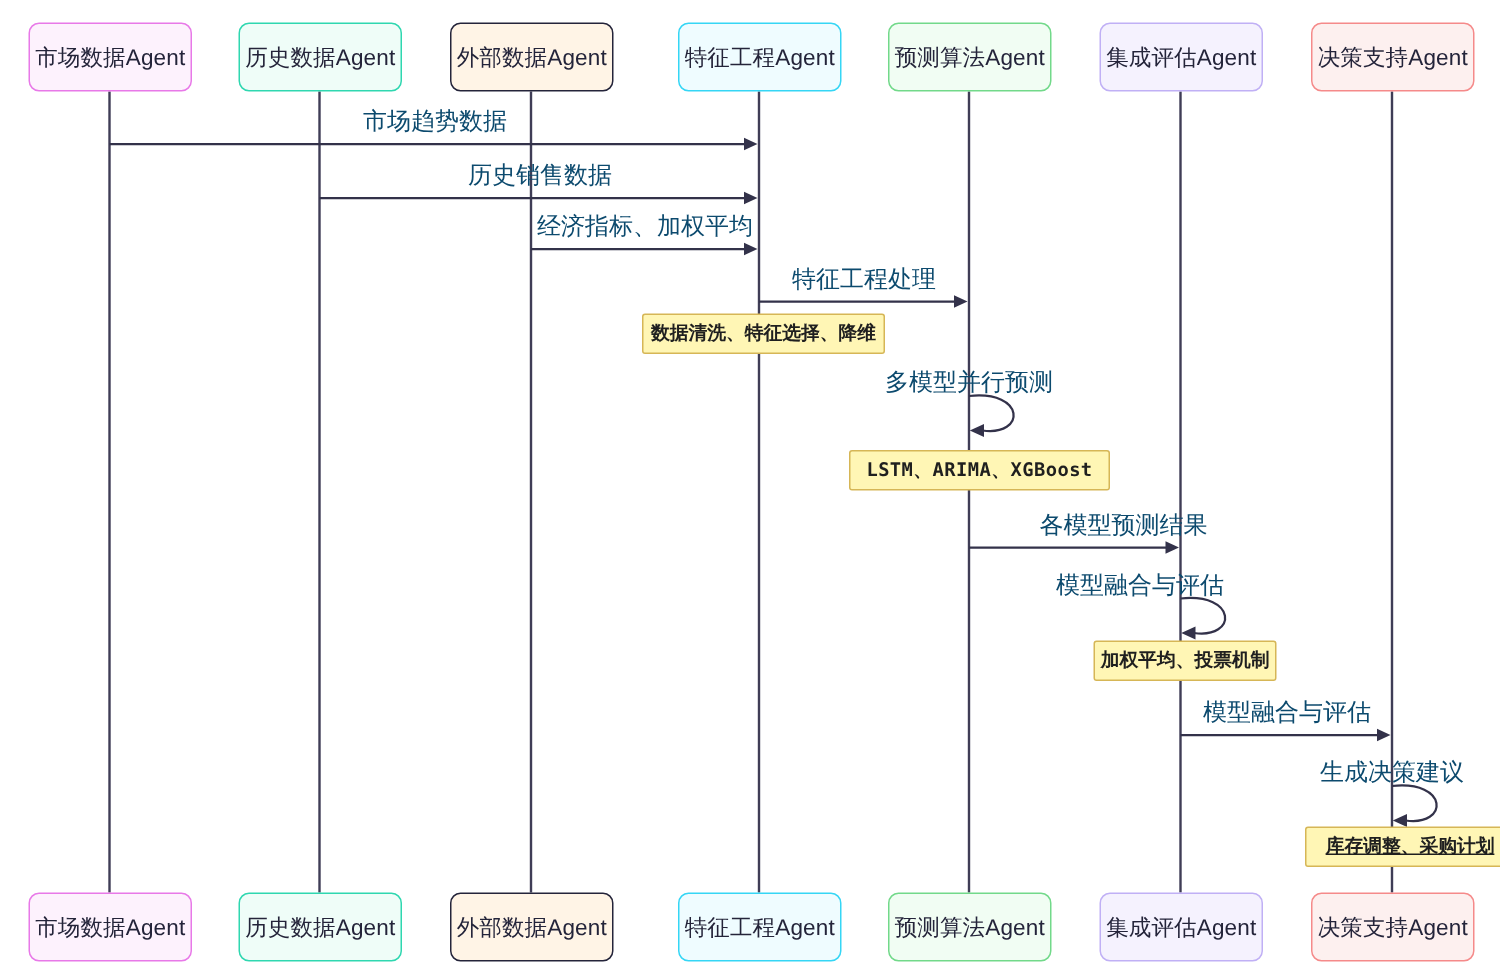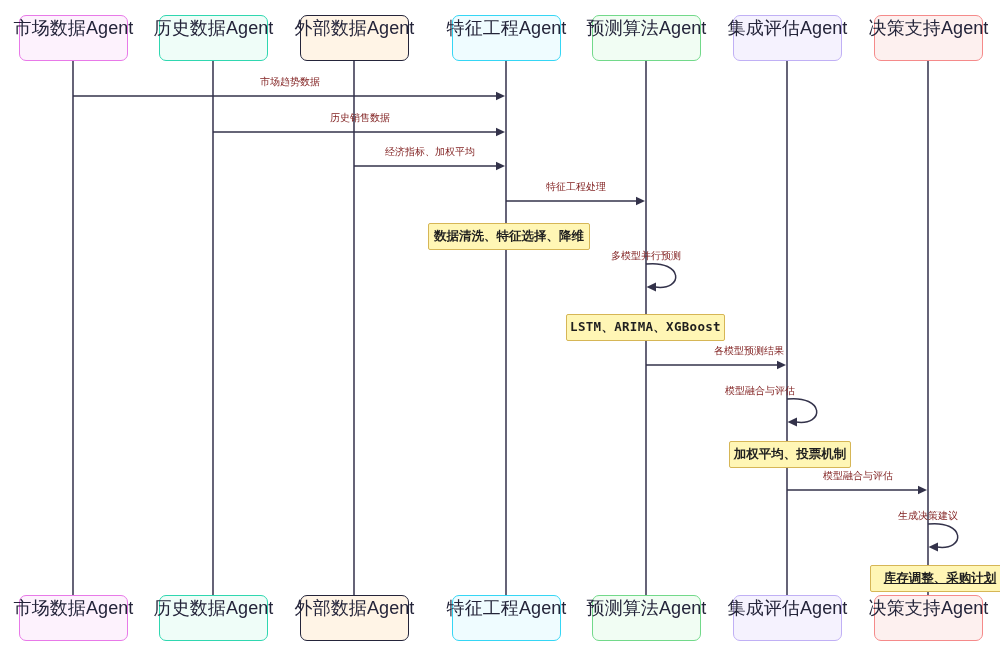--- a/index.html
+++ b/index.html
@@ -43,52 +43,51 @@
   .arrowhead {
     fill: #33324a;
   }
   .participant-box {
     position: absolute;
     box-sizing: border-box;
     border-width: 1.6px;
     border-style: solid;
     border-radius: 7px;
     display: flex;
-    align-items: flex-start;
+    align-items: center;
     justify-content: center;
-    font-size: 18px;
+    font-size: 15px;
     color: #24243a;
     letter-spacing: 0.1px;
     white-space: nowrap;
   }
   .msg-label {
     position: absolute;
     transform: translateX(-50%);
-    font-size: 10px;
-    color: #7f1d1d;
+    font-size: 16px;
+    color: #0c4a6e;
     white-space: nowrap;
     background: transparent;
     line-height: 14px;
   }
   .note-box {
     position: absolute;
     box-sizing: border-box;
     background: #fff6b5;
     border: 1.4px solid #d6b656;
     border-radius: 2px;
     display: flex;
     align-items: center;
     justify-content: center;
     font-size: 12.5px;
     color: #1f1f1f;
     font-weight: bold;
     white-space: nowrap;
     padding: 0 10px;
     height: 27px;
-    margin-top: 14px;
   }
   .note-box.mono {
     font-family: "DejaVu Sans Mono", "Liberation Mono", monospace;
     font-weight: bold;
     font-size: 12.5px;
     letter-spacing: 0.3px;
   }
 </style>
 </head>
 <body>
@@ -183,18 +182,18 @@
       <div class="msg-label" style="left: 705px; top: 344px; margin-left: 44px;">各模型预测结果</div>
       <div class="msg-label" style="left: 858px; top: 469px;">模型融合与评估</div>
     </div>
   <div id="loop-labels">
       <div class="msg-label" style="left: 646px; top: 249px; text-align: center;">多模型并行预测</div>
       <div class="msg-label" style="left: 760px; top: 384px;">模型融合与评估</div>
       <div class="msg-label" style="left: 928px; top: 509px;">生成决策建议</div>
     </div>
   <div id="notes">
       <div class="note-box" style="left: 428px; top: 209px; width: 162px;">数据清洗、特征选择、降维</div>
-      <div class="note-box mono" style="left: 566px; top: 300px; width: 159px;">LSTM、ARIMA、XGBoost</div>
+      <div class="note-box mono" style="left: 566px; top: 300px; width: 174px;">LSTM、ARIMA、XGBoost</div>
       <div class="note-box" style="left: 729px; top: 427px; width: 122px; text-align: center;">加权平均、投票机制</div>
       <div class="note-box" style="left: 870px; top: 551px; width: 140px; text-decoration: underline;">库存调整、采购计划</div>
     </div>
 
 </div>
 
 </body></html>

